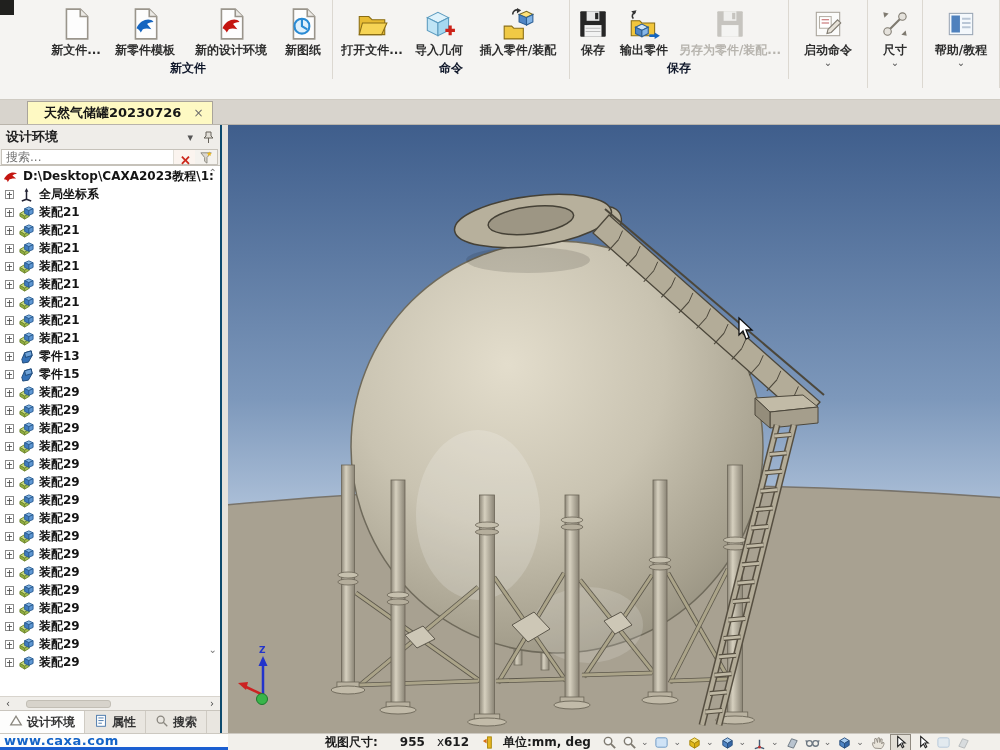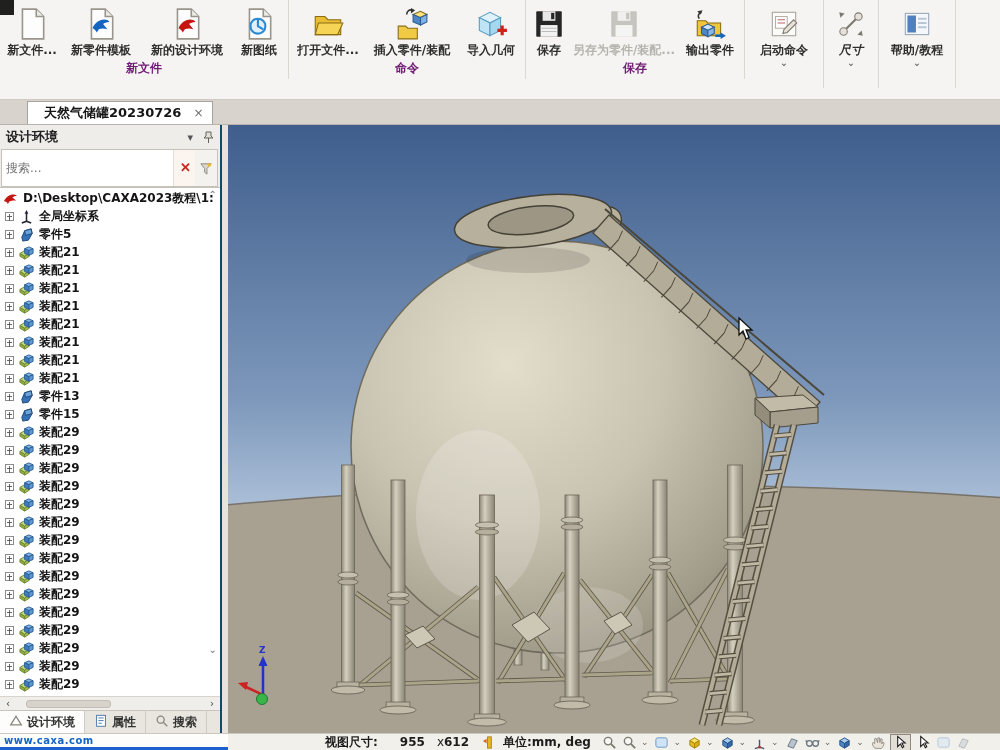--- a/index.html
+++ b/index.html
@@ -3,42 +3,42 @@
 <meta charset="utf-8">
 <style>
   html,body{margin:0;padding:0;}
   body{width:1000px;height:750px;font-family:"DejaVu Sans",sans-serif;overflow:hidden;background:#f2f0ec;position:relative;}
   *{box-sizing:border-box;}
 
   
   .ribbon{height:100px;background:#f5f4f2;border-bottom:1px solid #cfcbc3;display:flex;position:relative;}
   .corner-box{position:absolute;left:0;top:0;width:14px;height:15px;background:#20201e;}
   .rgroup{display:flex;flex-direction:column;border-right:1px solid #dcd8d1;padding:2px 3px 0 3px;}
-  .rbuttons{display:flex;flex:1;align-items:flex-start;}
+  .rbuttons{display:flex;flex:1;align-items:flex-start;justify-content:flex-end;}
   .rbtn{display:flex;flex-direction:column;align-items:center;padding-top:5px;cursor:default;}
   .rbtn .ric{width:34px;height:34px;display:block;}
   .rbtn .ric svg{width:34px;height:34px;display:block;}
   .rbtn .rlabel{font-size:12px;font-weight:700;color:#2e2e2e;white-space:nowrap;line-height:15px;margin-top:2px;}
   .rbtn.disabled .rlabel{color:#b7b4ae;}
   .rcaret{font-size:10px;color:#555;line-height:8px;margin-top:1px;}
-  .rgroup-label{text-align:center;font-size:12px;color:#701a75;font-weight:700;padding:3px 0 4px;line-height:14px;min-height:21px;}
+  .rgroup-label{text-align:center;font-size:12px;color:#0f172a;font-weight:700;padding:3px 0 4px;line-height:14px;min-height:21px;}
 
   
   .tabbar{height:25px;background:#d8d4cd;border-bottom:1px solid #b9b4ab;display:flex;align-items:flex-end;}
-  .doc-tab{margin-left:27px;height:23px;background:#ffffff;border:1px solid #a9a49b;border-bottom:none;display:flex;align-items:center;gap:12px;padding:0 9px 0 16px;font-size:13px;font-weight:700;color:#161616;}
+  .doc-tab{margin-left:27px;height:23px;background:#fef9c3;border:1px solid #a9a49b;border-bottom:none;display:flex;align-items:center;gap:12px;padding:0 9px 0 16px;font-size:13px;font-weight:700;color:#161616;}
   .tab-close{color:#6d6d6d;font-size:12px;font-weight:400;cursor:pointer;}
 
   
   .main{display:flex;height:608px;background:#e6e3dd;}
   .sidebar{width:222px;background:#efede9;border-right:2px solid #0c4a6e;display:flex;flex-direction:column;}
   .panel-header{height:24px;display:flex;align-items:center;padding:0 6px;font-size:13px;font-weight:700;color:#222;}
   .panel-header .sp{flex:1;}
   .ph-ic{color:#555;font-size:11px;margin-left:10px;}
   .ph-ic svg{width:11px;height:13px;display:block;}
-  .search-row{height:38px;display:flex;margin:0 2px 0 1px;background:#14532d;border:1px solid #c6c2ba;align-items:stretch;}
+  .search-row{height:16px;display:flex;margin:0 2px 0 1px;background:#14532d;border:1px solid #c6c2ba;align-items:stretch;}
   .search-input{flex:1;border:none;outline:none;font-size:12px;color:#9a968e;padding:2px 4px;font-family:inherit;background:#fff;}
   .search-clear{width:22px;border:none;border-left:1px solid #e2dfd8;background:#fbf4ef;color:#cc281c;font-weight:700;font-size:13px;line-height:20px;text-align:center;cursor:pointer;}
   .search-filter{width:22px;display:flex;align-items:center;justify-content:center;background:#f4f2ee;}
   .search-filter svg{width:15px;height:15px;}
 
   .tree{flex:1;background:#fff;border-top:1px solid #c6c2ba;position:relative;overflow:hidden;padding-top:1px;}
   .trow{height:18px;display:flex;align-items:center;font-size:12px;font-weight:700;color:#141414;white-space:nowrap;cursor:default;}
   .texp{width:9px;height:9px;margin-left:5px;flex:none;}
   .texp svg{width:9px;height:9px;display:block;}
   .tico{width:17px;height:15px;margin:0 4px 0 4px;flex:none;}
@@ -56,21 +56,21 @@
   .ptab{display:flex;align-items:center;gap:4px;padding:0 9px;font-size:12px;font-weight:700;color:#333;border-right:1px solid #cfcbc3;cursor:pointer;}
   .ptab.active{background:#fdfdfc;}
   .ptab svg{width:14px;height:14px;}
 
   .splitter{width:6px;background:#e6e3dd;}
   .viewport{position:relative;width:772px;height:608px;}
   .viewport svg{display:block;}
 
   
   .statusbar{height:17px;background:#f2f0eb;border-top:1px solid #ccc8c0;display:flex;align-items:center;font-size:12px;color:#1d1d1d;}
-  .sb-link{width:228px;align-self:stretch;background:#fdfdfc;border-bottom:3px solid #1b5fd1;color:#1464c8;font-weight:700;font-size:10px;display:flex;align-items:center;padding-left:4px;letter-spacing:0.5px;}
+  .sb-link{width:228px;align-self:stretch;background:#fdfdfc;border-bottom:3px solid #1b5fd1;color:#1464c8;font-weight:700;font-size:13px;display:flex;align-items:center;padding-left:4px;letter-spacing:0.5px;}
   .sb-label{font-weight:700;}
   .sb-val{font-weight:700;}
   .sb-ic{display:inline-flex;align-items:center;margin:0 1px;}
   .sb-ic svg{width:15px;height:15px;display:block;}
   .sb-ic.pressed{border:1px solid #8f8a80;background:#e2ded6;padding:0 2px;}
   .sb-ic.dim{opacity:.45;}
   .sb-caret{font-size:9px;color:#666;margin:0 2px 0 0;}
   .sicons{display:flex;align-items:center;gap:3px;margin-left:10px;}
 </style>
 </head>
@@ -130,87 +130,87 @@
           <div class="rbuttons">
             <div class="rbtn" style="width: 72px;">
               <span class="ric">
                 <svg viewBox="0 0 32 32">
                   <path d="M4 9h9l3 3h12v14H4z" fill="#e8bc33" stroke="#8a6d14"></path>
                   <path d="M7 15h23l-5 11H4z" fill="#f6d455" stroke="#8a6d14"></path>
                 </svg>
               </span>
               <span class="rlabel">打开文件...</span>
             </div>
+            <div class="rbtn" style="width: 62px;">
+              <span class="ric">
+                <svg viewBox="0 0 32 32">
+                  <path d="M5 10l10-5 10 5-10 5z" fill="#dff2fb" stroke="#5b9bbf"></path>
+                  <path d="M5 10l10 5v12l-10-5z" fill="#bfe4f5" stroke="#5b9bbf"></path>
+                  <path d="M15 15l10-5v12l-10 5z" fill="#a5d7ef" stroke="#5b9bbf"></path>
+                  <path d="M22 22h9M26.5 17.5v9" stroke="#cc2218" stroke-width="3"></path>
+                </svg>
+              </span>
+              <span class="rlabel">导入几何</span>
+            </div>
             <div class="rbtn" style="width: 96px;">
               <span class="ric">
                 <svg viewBox="0 0 32 32">
                   <path d="M3 18h7l2 2h9v10H3z" fill="#f0c945" stroke="#8a6d14"></path>
                   <path d="M17 7l7-3 6 3-7 3z" fill="#ffe27a" stroke="#7a6a20"></path>
                   <path d="M17 7l7 3v7l-7-3z" fill="#4f86c6" stroke="#2c5e93"></path>
                   <path d="M24 10l6-3v7l-6 3z" fill="#7fb2e5" stroke="#2c5e93"></path>
                   <path d="M11 7c0-3 3-5 5-4" fill="none" stroke="#333" stroke-width="1.5"></path>
                   <path d="M15 1l4 2-4 3z" fill="#333"></path>
                 </svg>
               </span>
               <span class="rlabel">插入零件/装配</span>
             </div>
-            <div class="rbtn" style="width: 62px;">
-              <span class="ric">
-                <svg viewBox="0 0 32 32">
-                  <path d="M5 10l10-5 10 5-10 5z" fill="#dff2fb" stroke="#5b9bbf"></path>
-                  <path d="M5 10l10 5v12l-10-5z" fill="#bfe4f5" stroke="#5b9bbf"></path>
-                  <path d="M15 15l10-5v12l-10 5z" fill="#a5d7ef" stroke="#5b9bbf"></path>
-                  <path d="M22 22h9M26.5 17.5v9" stroke="#cc2218" stroke-width="3"></path>
-                </svg>
-              </span>
-              <span class="rlabel">导入几何</span>
-            </div>
           </div>
           <div class="rgroup-label">命令</div>
         </div>
         <div class="rgroup">
           <div class="rbuttons">
             <div class="rbtn" style="width: 40px;">
               <span class="ric">
                 <svg viewBox="0 0 32 32">
                   <rect x="4" y="4" width="24" height="24" rx="1" fill="#262626"></rect>
                   <rect x="10" y="4" width="12" height="9" fill="#e8e8e8"></rect>
                   <rect x="18" y="5.5" width="3" height="6" fill="#262626"></rect>
                   <rect x="8" y="17" width="16" height="11" fill="#f2f2f2"></rect>
                   <path d="M9 20h14M9 23h14" stroke="#bbb"></path>
                 </svg>
               </span>
               <span class="rlabel">保存</span>
-            </div>
-            <div class="rbtn disabled" style="width: 110px;">
-              <span class="ric">
-                <svg viewBox="0 0 32 32">
-                  <rect x="4" y="4" width="24" height="24" rx="1" fill="#c6c4bf"></rect>
-                  <rect x="10" y="4" width="12" height="9" fill="#efefed"></rect>
-                  <rect x="18" y="5.5" width="3" height="6" fill="#c6c4bf"></rect>
-                  <rect x="8" y="17" width="16" height="11" fill="#f4f4f2"></rect>
-                </svg>
-              </span>
-              <span class="rlabel">另存为零件/装配...</span>
             </div>
             <div class="rbtn" style="width: 62px;">
               <span class="ric">
                 <svg viewBox="0 0 32 32">
                   <path d="M8 5c-3 1-4 4-2 6" stroke="#333" fill="none" stroke-width="1.5"></path>
                   <path d="M4 4l5-1-2 4z" fill="#333"></path>
                   <path d="M4 13h8l2 2h12v12H4z" fill="#f2c63c" stroke="#8a6d14"></path>
                   <path d="M8 19l6-3 6 3-6 3z" fill="#cfe4f7" stroke="#2c5e93"></path>
                   <path d="M8 19l6 3v6l-6-3z" fill="#4f86c6" stroke="#2c5e93"></path>
                   <path d="M14 22l6-3v6l-6 3z" fill="#86b7e8" stroke="#2c5e93"></path>
                   <path d="M21 27h6" stroke="#1565c0" stroke-width="2.5"></path>
                   <path d="M26 24l5 3-5 3z" fill="#1565c0"></path>
                 </svg>
               </span>
               <span class="rlabel">输出零件</span>
             </div>
+            <div class="rbtn disabled" style="width: 110px;">
+              <span class="ric">
+                <svg viewBox="0 0 32 32">
+                  <rect x="4" y="4" width="24" height="24" rx="1" fill="#c6c4bf"></rect>
+                  <rect x="10" y="4" width="12" height="9" fill="#efefed"></rect>
+                  <rect x="18" y="5.5" width="3" height="6" fill="#c6c4bf"></rect>
+                  <rect x="8" y="17" width="16" height="11" fill="#f4f4f2"></rect>
+                </svg>
+              </span>
+              <span class="rlabel">另存为零件/装配...</span>
+            </div>
           </div>
           <div class="rgroup-label">保存</div>
         </div>
         <div class="rgroup">
           <div class="rbuttons">
             <div class="rbtn" style="width: 72px;">
               <span class="ric">
                 <svg viewBox="0 0 32 32">
                   <rect x="5" y="5" width="22" height="22" fill="#fbfbfa" stroke="#a9a49b"></rect>
                   <rect x="8" y="9" width="11" height="11" fill="#fff" stroke="#b5b0a7"></rect>
@@ -219,21 +219,21 @@
                 </svg>
               </span>
               <span class="rlabel">启动命令</span>
               <span class="rcaret">⌄</span>
             </div>
           </div>
           <div class="rgroup-label"></div>
         </div>
         <div class="rgroup">
           <div class="rbuttons">
-            <div class="rbtn" style="width: 48px; font-style: italic;">
+            <div class="rbtn" style="width: 48px;">
               <span class="ric">
                 <svg viewBox="0 0 32 32">
                   <circle cx="9" cy="23" r="3.5" fill="#e5e2dc" stroke="#7f7a70"></circle>
                   <circle cx="23" cy="9" r="3.5" fill="#e5e2dc" stroke="#7f7a70"></circle>
                   <path d="M11.5 20.5L20.5 11.5" stroke="#7f7a70" stroke-width="2"></path>
                   <path d="M5 5l5 1-4 4z" fill="#7f7a70"></path>
                   <path d="M27 27l-5-1 4-4z" fill="#7f7a70"></path>
                 </svg>
               </span>
               <span class="rlabel">尺寸</span>
@@ -309,35 +309,20 @@
                 <path d="M2 4.5h5M4.5 2v7" stroke="#555" stroke-width="0.9"></path>
               </svg>
             </span>
             <span class="tico">
               <svg viewBox="0 0 16 16">
                 <path d="M8 13V4M8 13l5 2M8 13l-5 2" stroke="#223" stroke-width="1.6" fill="none"></path>
                 <path d="M8 1l2 4H6z" fill="#223"></path>
               </svg>
             </span>
             <span>全局坐标系</span>
-          </div>
-          <div class="trow">
-            <span class="texp">
-              <svg viewBox="0 0 9 9">
-                <rect x="0.5" y="0.5" width="8" height="8" fill="#fff" stroke="#8b8b8b"></rect>
-                <path d="M2 4.5h5M4.5 2v7" stroke="#555" stroke-width="0.9"></path>
-              </svg>
-            </span>
-            <span class="tico">
-              <svg viewBox="0 0 16 16">
-                <path d="M3 11l3-7 7-2 1 5-4 7-6 1z" fill="#3572b8" stroke="#1c4878"></path>
-                <path d="M6 4l7-2 1 5-7 2z" fill="#6ea2d8" stroke="#1c4878"></path>
-              </svg>
-            </span>
-            <span>零件5</span>
           </div>
           <div class="trow">
             <span class="texp">
               <svg viewBox="0 0 9 9">
                 <rect x="0.5" y="0.5" width="8" height="8" fill="#fff" stroke="#8b8b8b"></rect>
                 <path d="M2 4.5h5M4.5 2v7" stroke="#555" stroke-width="0.9"></path>
               </svg>
             </span>
             <span class="tico">
               <svg viewBox="0 0 16 16">

